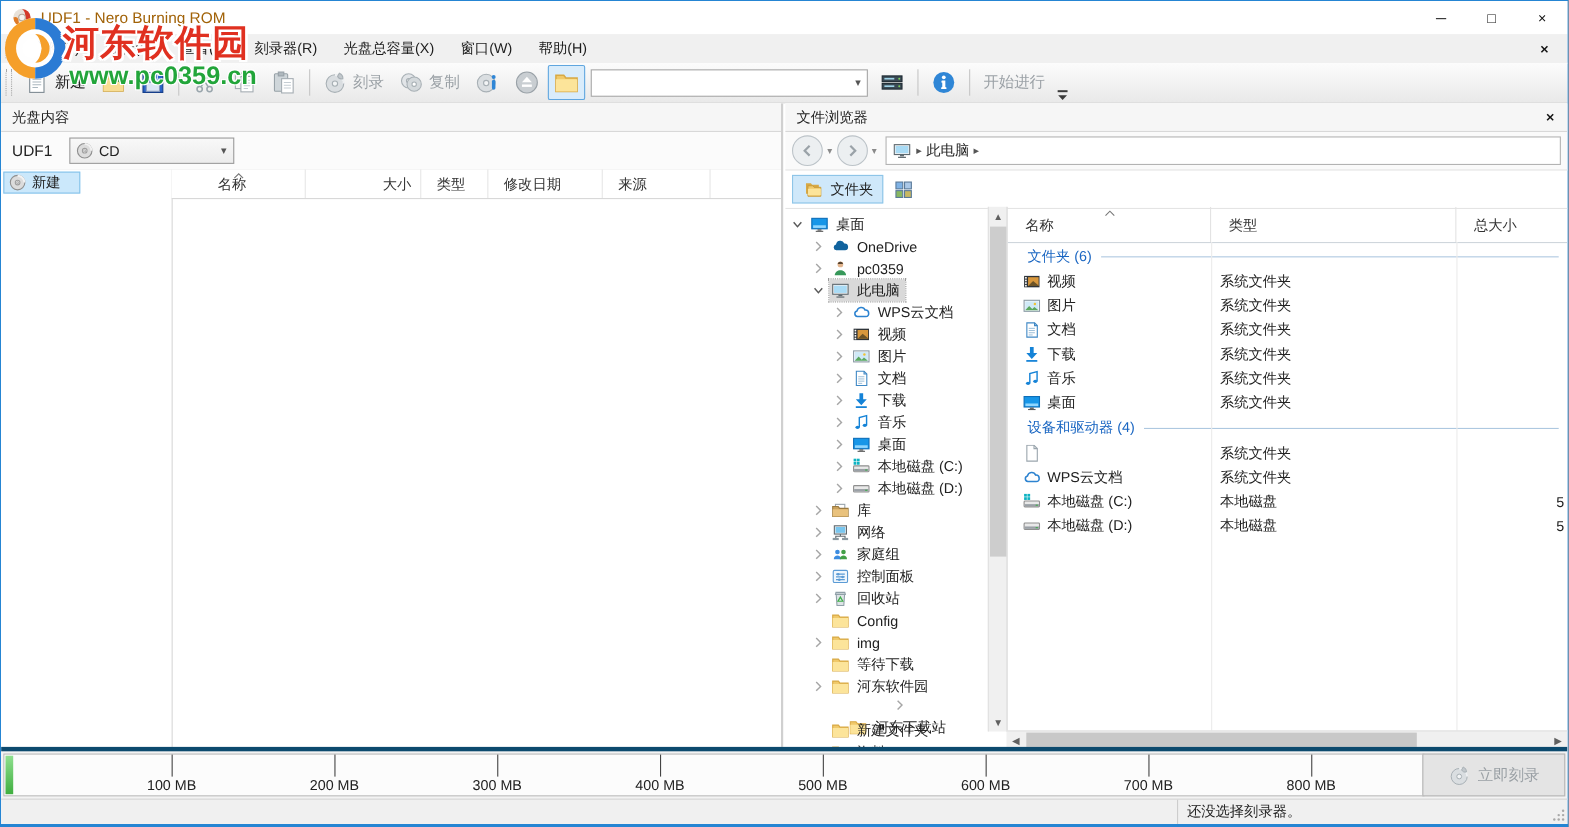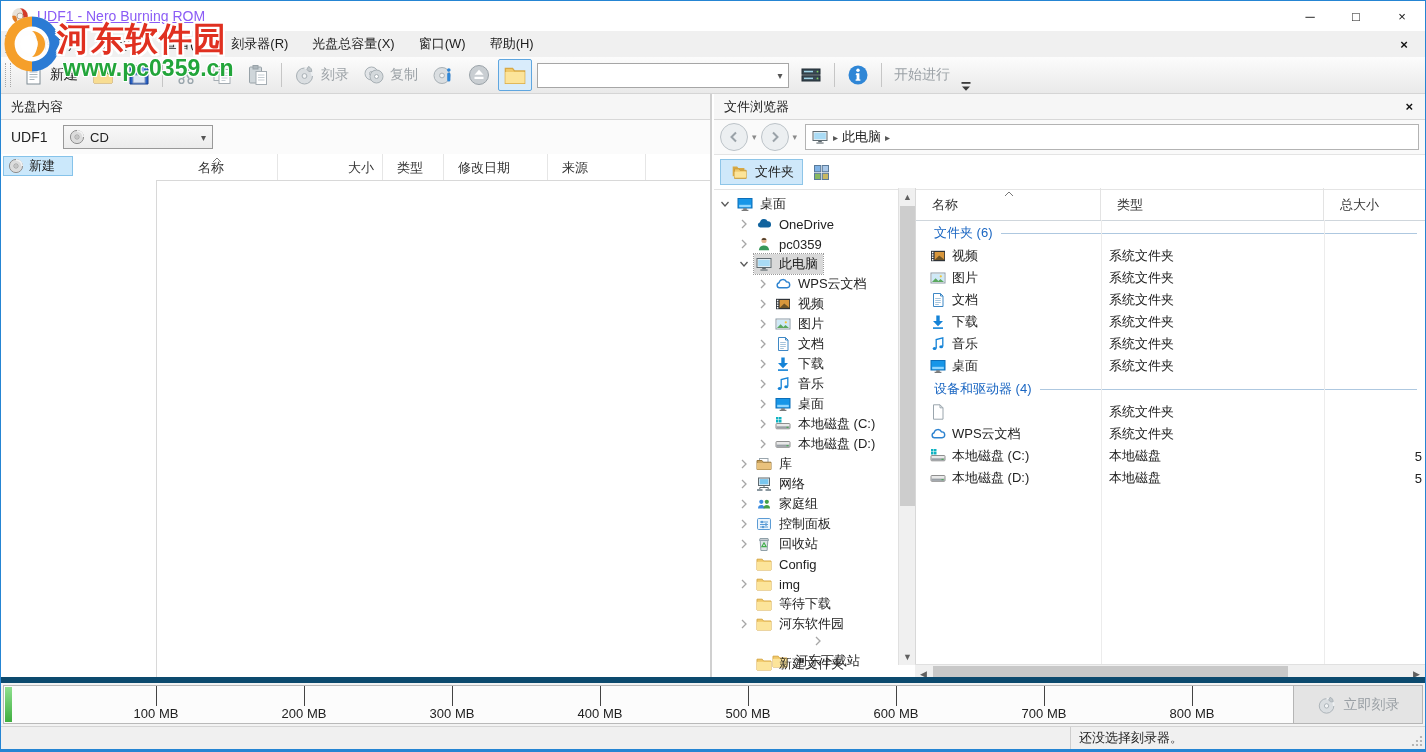--- a/index.html
+++ b/index.html
@@ -3,21 +3,21 @@
 <meta charset="utf-8">
 <style>
   html,body{margin:0;padding:0;background:#444;}
   #app{position:relative;width:1426px;height:752px;background:#fff;
        font-family:"Liberation Sans","DejaVu Sans",sans-serif;font-size:13px;color:#222;
        border:1px solid #2585d3;border-bottom:3px solid #2585d3;box-sizing:border-box;overflow:hidden;}
   .abs{position:absolute;}
   
   .titlebar{left:0;top:0;right:0;height:30px;background:#fff;display:flex;align-items:center;}
   .app-icon{width:18px;height:18px;margin:0 8px 0 10px;}
-  .title-text{font-size:14px;color:#8b5cf6;text-decoration:underline;}
+  .title-text{font-size:14px;color:#a16207;}
   .win-btns{margin-left:auto;display:flex;height:30px;}
   .win-btn{width:46px;height:30px;display:flex;align-items:center;justify-content:center;font-size:13px;color:#111;}
   
   .menubar{left:0;top:30px;right:0;height:26px;background:#f0f0f0;display:flex;align-items:center;border-bottom:1px solid #e2e2e2;}
   .menugrip{width:5px;height:18px;margin:0 6px 0 4px;border-left:1px dotted #a8a8a8;border-right:1px dotted #a8a8a8;}
   .menu-item{padding:4px 12px;font-size:13px;color:#1c1c1c;}
   .child-close{margin-left:auto;width:26px;text-align:center;font-weight:bold;font-size:13px;color:#111;padding-right:8px;}
   
   .toolbar{left:0;top:56px;right:0;height:37px;background:linear-gradient(#fcfcfc,#e9e9e9);
            border-bottom:1px solid #d5d5d5;display:flex;align-items:center;padding-left:2px;box-sizing:border-box;}
@@ -82,21 +82,21 @@
   .group-rule{flex:1;height:1px;background:#aec8e0;margin-right:8px;}
   .file-row{height:22px;display:grid;grid-template-columns:185px 223px 1fr;align-items:center;}
   .file-row .fname{display:flex;align-items:center;gap:6px;padding-left:14px;overflow:hidden;}
   .file-row .icon{width:16px;height:16px;display:inline-flex;flex:none;}
   .file-row .ftype{padding-left:8px;}
   .file-row .fsize{text-align:right;padding-right:3px;}
   .hscroll{left:201px;right:0;bottom:0;height:18px;background:#f0f0f0;border-top:1px solid #e0e0e0;}
   .hscroll .arr{position:absolute;top:0;width:17px;height:17px;display:flex;align-items:center;justify-content:center;color:#606060;font-size:9px;}
   .hscroll .thumb{position:absolute;top:1px;height:15px;background:#c8c8c8;}
   
-  .capacity{left:0;right:0;bottom:22px;height:44px;background:#f3f3f3;border-top:6px solid #0c4a6e;}
+  .capacity{left:0;right:0;bottom:22px;height:44px;background:#f3f3f3;border-top:4px solid #0c4a6e;}
   .ruler{position:absolute;left:2px;top:2px;width:1290px;bottom:3px;background:#fcfcfc;border:1px solid #b9b9b9;}
   .greenfill{position:absolute;left:1px;top:1px;bottom:1px;width:7px;background:linear-gradient(#8fe08f,#3fae3f);}
   .tick{position:absolute;top:0;width:1px;height:20px;background:#444;}
   .tick-label{position:absolute;top:20px;width:80px;margin-left:-40px;text-align:center;font-size:13px;color:#222;}
   .burn-now{position:absolute;right:2px;top:2px;width:128px;bottom:3px;background:#e4e4e4;border:1px solid #b5b5b5;
             display:flex;align-items:center;justify-content:center;gap:7px;color:#9aa0a5;font-size:14px;}
   .burn-now .icon{width:20px;height:20px;display:inline-flex;}
   
   .statusbar{left:0;right:0;bottom:0;height:22px;background:#f0f0f0;border-top:1px solid #d4d4d4;font-size:13px;color:#222;}
   .sb-total{position:absolute;left:0;top:0;width:712px;height:22px;display:flex;align-items:center;justify-content:flex-end;padding-right:6px;box-sizing:border-box;border-right:1px solid #cdcdcd;}

